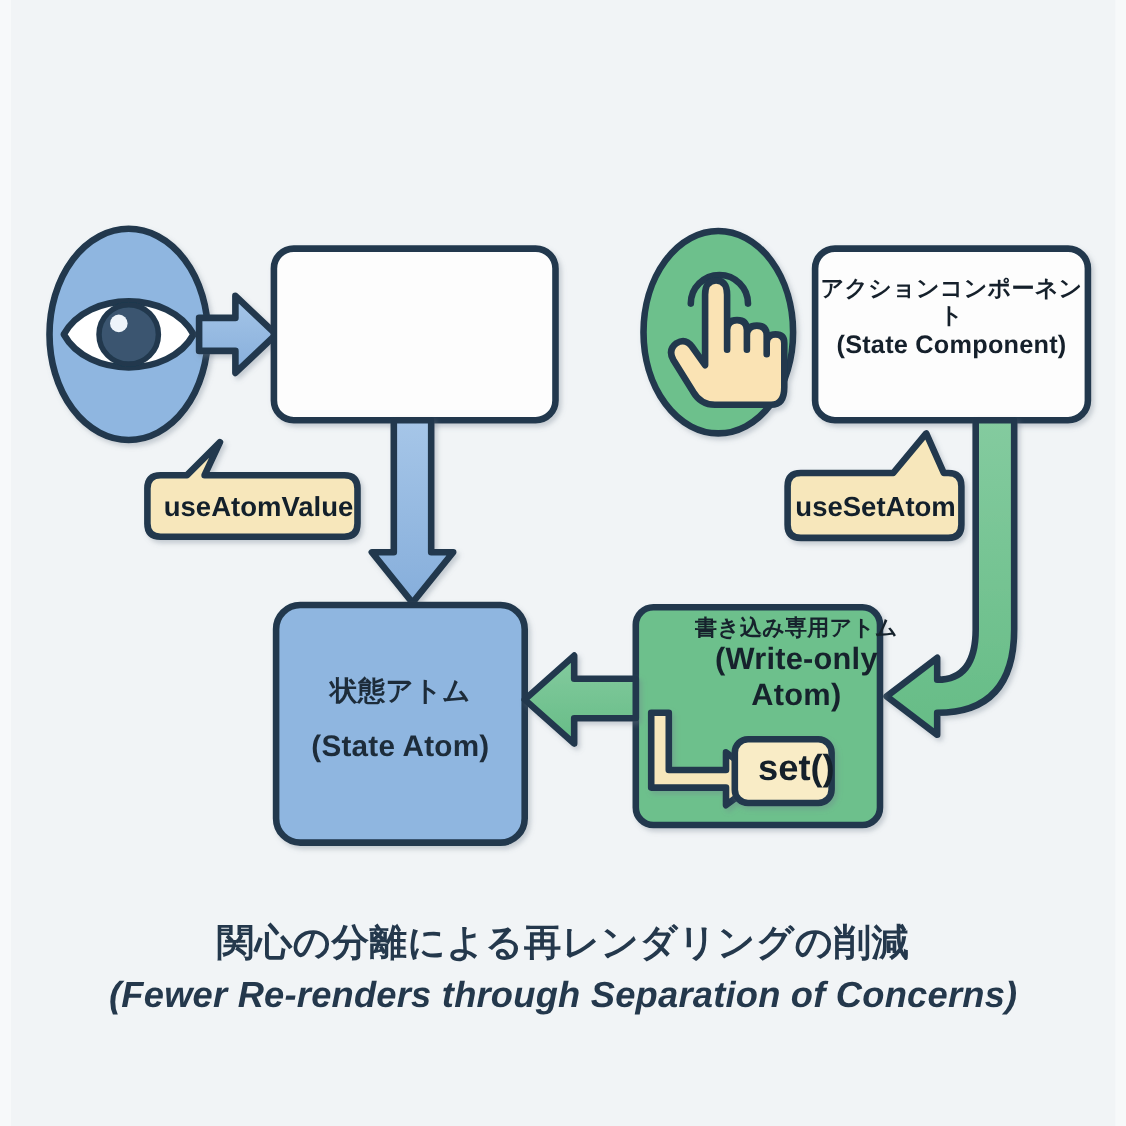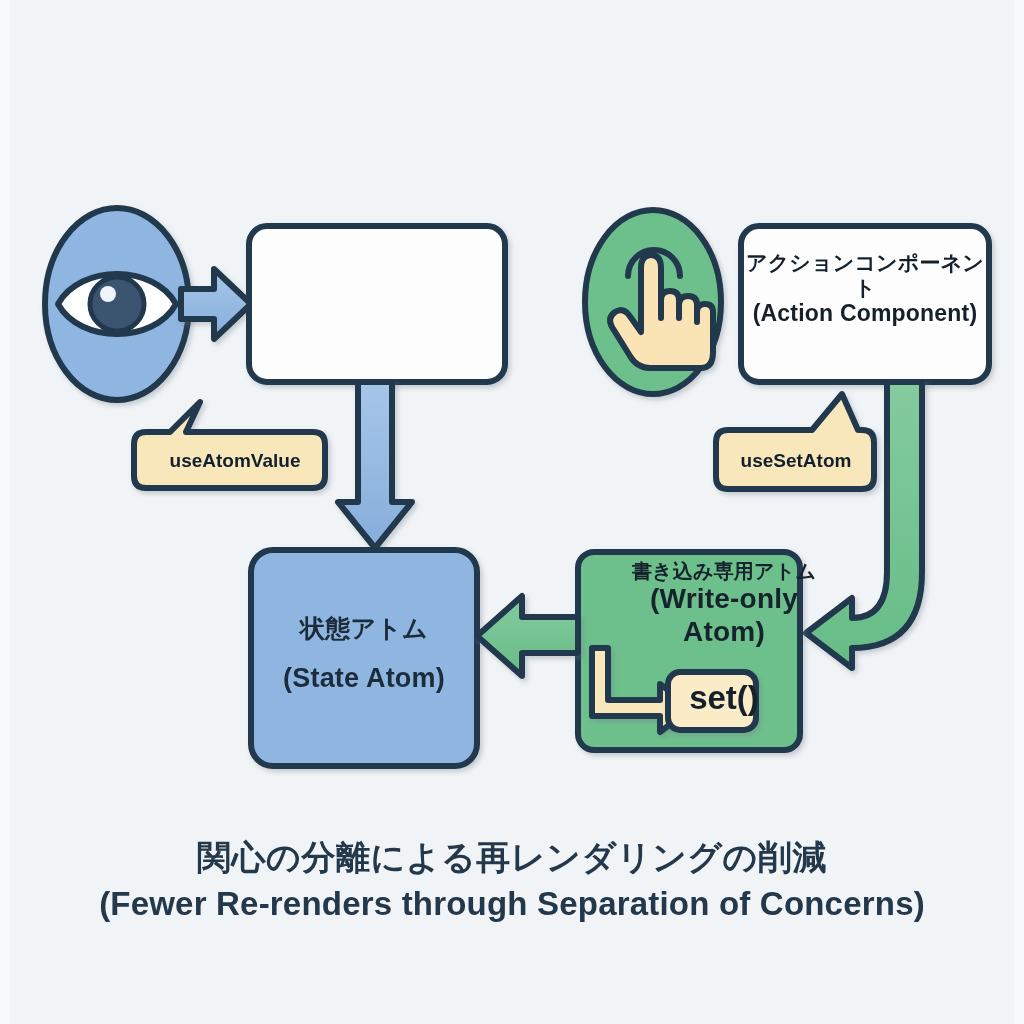--- a/index.html
+++ b/index.html
@@ -70,21 +70,21 @@
   .write-box-text .t-jp { font-size: 20px; }
   .write-box-text .t-en { font-size: 28px; }
 
   .set-pill-text {
     left: 672px; top: 676px; width: 104px; height: 44px;
     color: #14202a; font-size: 33px; font-weight: 700;
   }
 
   .callout-text {
     color: #13202b;
-    font-size: 19px;
+    font-size: 25px;
     font-weight: 700;
   }
   .callout-read-text { left: 138px; top: 438px; width: 194px; height: 46px; }
   .callout-write-text { left: 712px; top: 438px; width: 168px; height: 46px; }
 
   .caption {
     position: absolute;
     left: 0; right: 0; top: 836px;
     text-align: center;
     color: #24384c;
@@ -95,20 +95,21 @@
     font-weight: 700;
     letter-spacing: .5px;
     line-height: 1.25;
   }
   .caption .cap-en {
     font-size: 33px;
     font-weight: 700;
     letter-spacing: .2px;
     line-height: 1.3;
     margin-top: 4px;
+    font-style: italic;
   }
 </style>
 </head>
 <body>
 
 <div id="canvas">
 
   <div class="edge-band left"></div>
   <div class="edge-band right"></div>
 
@@ -218,21 +219,21 @@
     </g>
 
     <g filter="url(#softShadow)">
       <rect x="668" y="672" width="88" height="58" rx="12" ry="12" fill="#f9ecc6" stroke="#20394e" stroke-width="6"></rect>
     </g>
   </svg>
 
 
   <div class="node-text action-box-text">
     <span class="t-jp">アクションコンポーネント</span>
-    <span class="t-en">(Action Component)</span>
+    <span class="t-en">(State Component)</span>
   </div>
 
   <div class="node-text state-box-text">
     <span class="t-jp">状態アトム</span>
     <span class="t-en">(State Atom)</span>
   </div>
 
   <div class="node-text write-box-text">
     <span class="t-jp">書き込み専用アトム</span>
     <span class="t-en">(Write-only Atom)</span>

